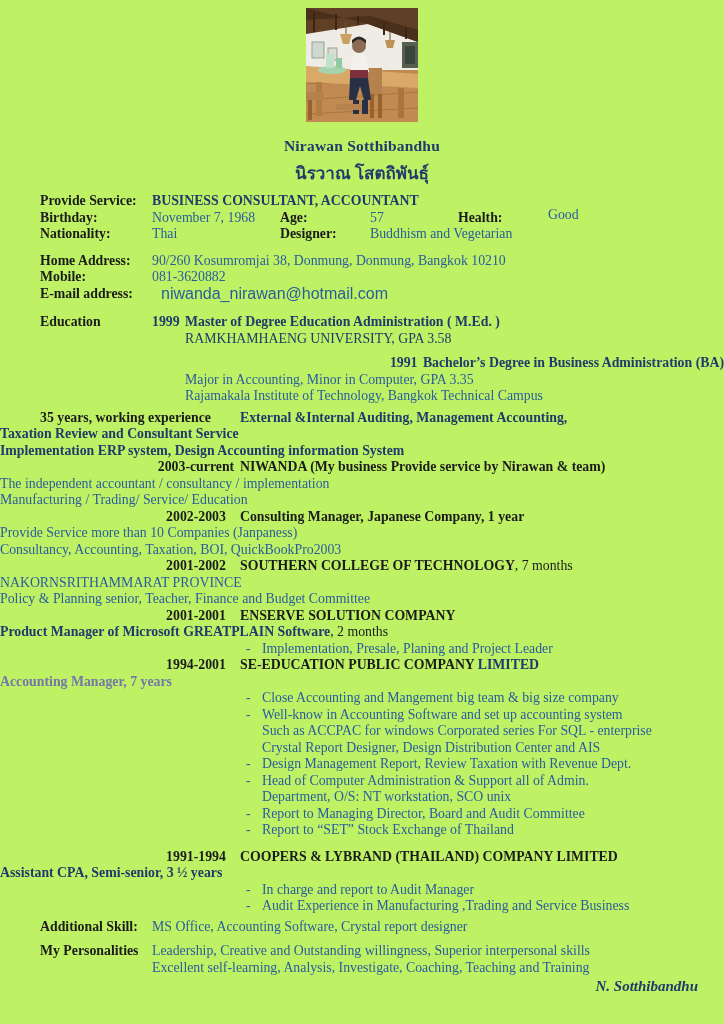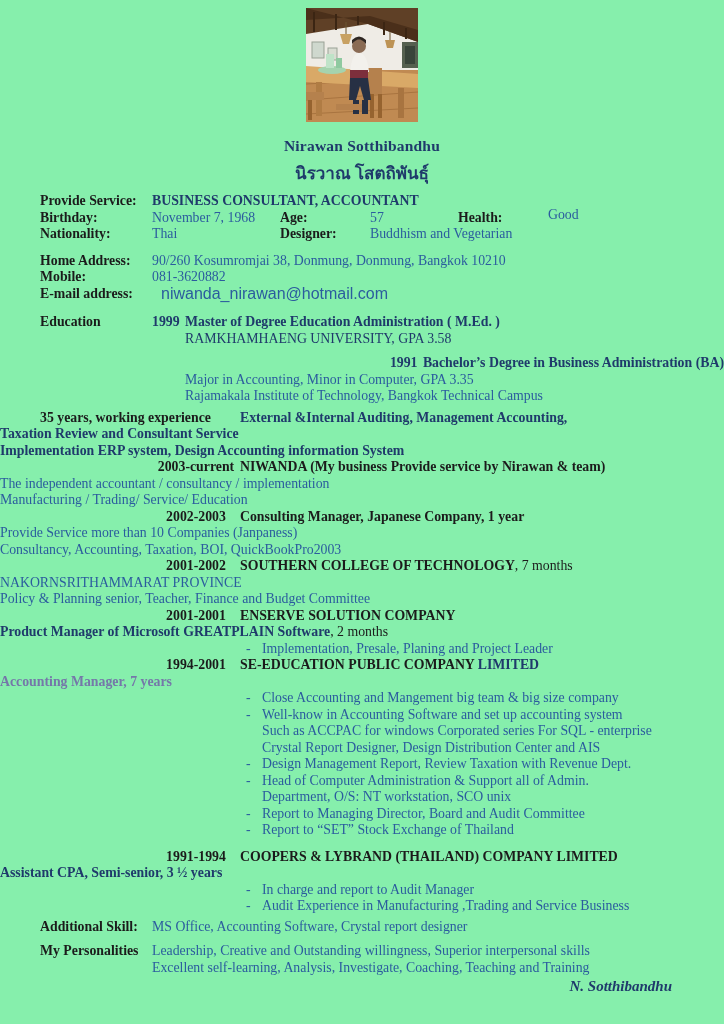--- a/index.html
+++ b/index.html
@@ -1,17 +1,17 @@
 <!DOCTYPE html>
 <html><head>
 <meta charset="utf-8">
 <style>
   html,body{margin:0;padding:0;background:#ffffff;}
   .page{
-    width:724px;height:1024px;background:#86efac;position:relative;overflow:hidden;
+    width:724px;height:1024px;background:#bef264;position:relative;overflow:hidden;
     font-family:"Liberation Serif", serif;font-size:13.8px;color:#1b1b1b;
   }
   .line{line-height:16.5px;}
   .b{font-weight:bold;}
   .navy{color:#1f3a6b;}
   .blue{color:#2b5c9e;}
   .purple{color:#7577a9;}
   .sans{font-family:"Liberation Sans", sans-serif;font-size:16px;margin-left:9px;}
   .center{text-align:center;}
 
@@ -45,21 +45,21 @@
   .bullet{display:flex;margin-left:240px;}
   .dash{width:22px;flex:none;padding-left:6px;box-sizing:border-box;}
   .cont{margin-left:262px;}
   .gap-top10{margin-top:10px;}
 
   .add-block{margin-top:4px;}
   .pers-block{margin-top:8px;}
   .pers-line2{margin-left:152px;}
 
   .signature{
-    text-align:right;padding-right:52px;font-weight:bold;font-style:italic;
+    text-align:right;padding-right:26px;font-weight:bold;font-style:italic;
     font-size:15px;line-height:20px;
   }
 </style>
 </head>
 <body>
 
 <div class="page">
 
   <div class="photo-wrap">
     <svg viewBox="0 0 112 114">

